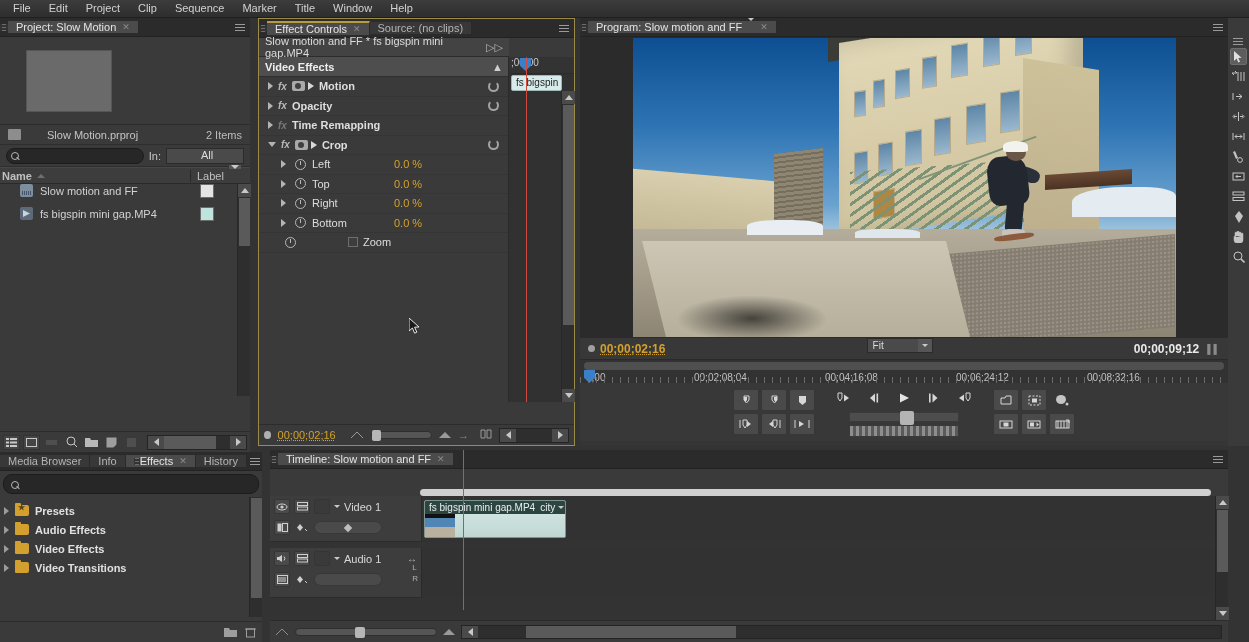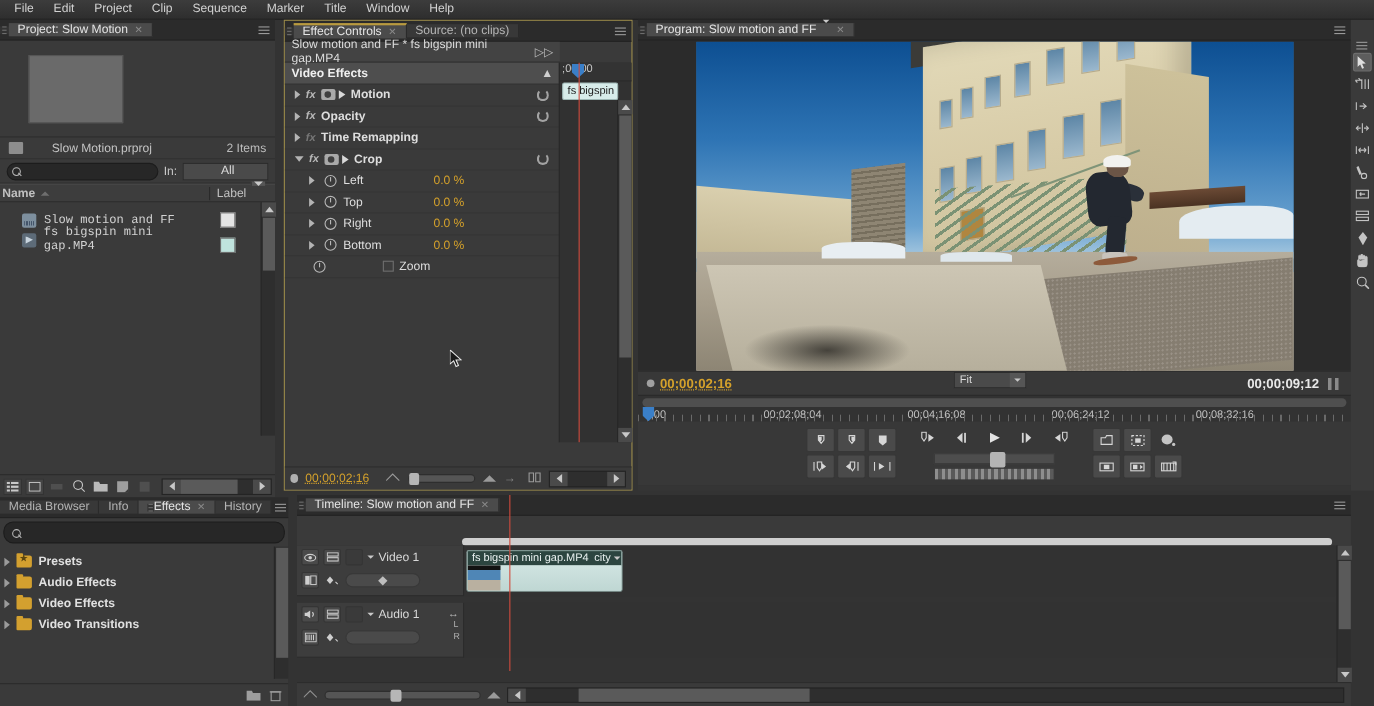--- a/index.html
+++ b/index.html
@@ -111,23 +111,22 @@
     height: 17px; background: #3d3d3d; border-bottom: 1px solid #2a2a2a;
     display: flex; align-items: center; font-size: 11px; color: #c0c0c0;
     border-top: 1px solid #474747;
   }
   .col-head .c1 { flex: 1; padding-left: 2px; display: flex; align-items: center; gap: 5px; font-weight: bold; }
   .col-head .c2 { width: 60px; border-left: 1px solid #2a2a2a; padding-left: 6px; }
   .sortcaret { width: 0; height: 0; border-left: 4px solid transparent;
     border-right: 4px solid transparent; border-bottom: 4px solid #6e6e6e; }
   .proj-list { background: #3a3a3a; height: 212px; position: relative; }
   .proj-row {
-    height: 23px; display: flex; align-items: flex-end; font-size: 11px;
+    height: 23px; display: flex; align-items: flex-start; font-size: 11px;
     color: #d2d2d2;
-    font-family: Liberation Mono, monospace;
   }
   .proj-row .nm { flex: 1; display: flex; align-items: center; gap: 7px; padding-left: 20px; }
   .proj-row .lb { width: 60px; display: flex; align-items: center; padding-left: 10px; }
   .lbl-swatch { width: 14px; height: 14px; border: 1px solid #6c6c6c; }
   .seq-ico {
     width: 13px; height: 13px; background: #7d8f9e;
     border-radius: 2px; position: relative;
   }
   .seq-ico::after{
     content:""; position:absolute; left:2px; top:7px; width:9px; height:4px;

